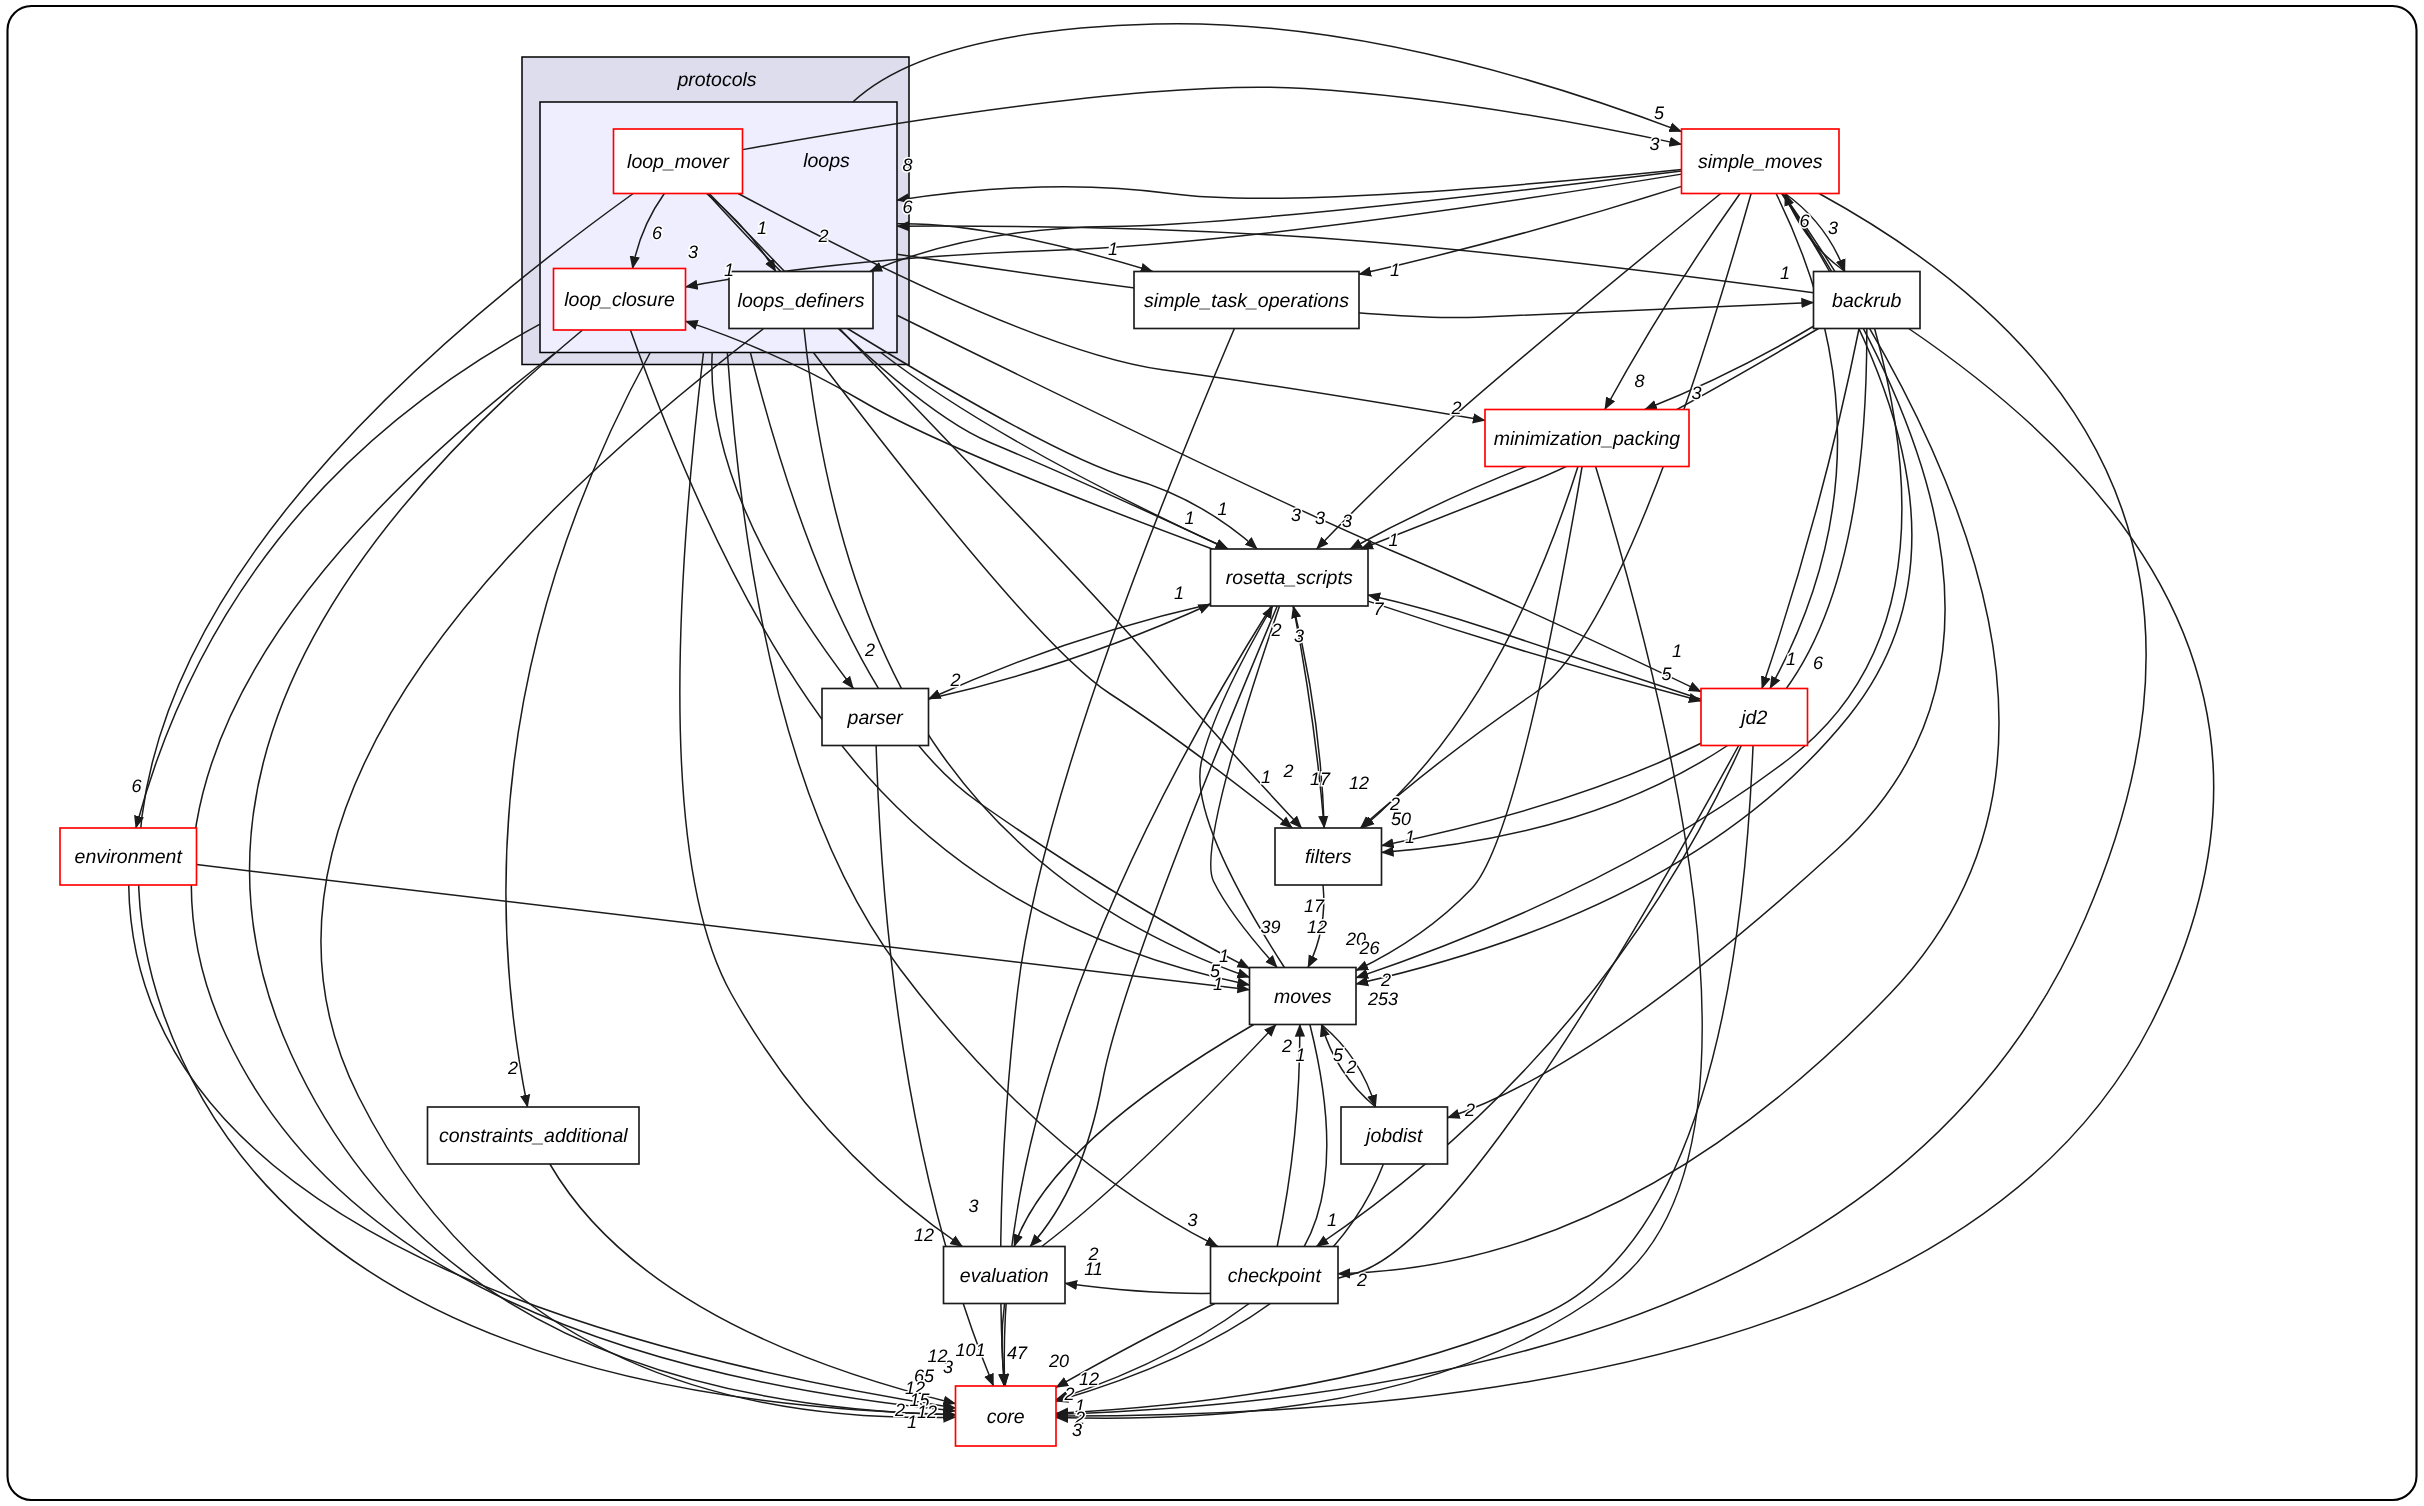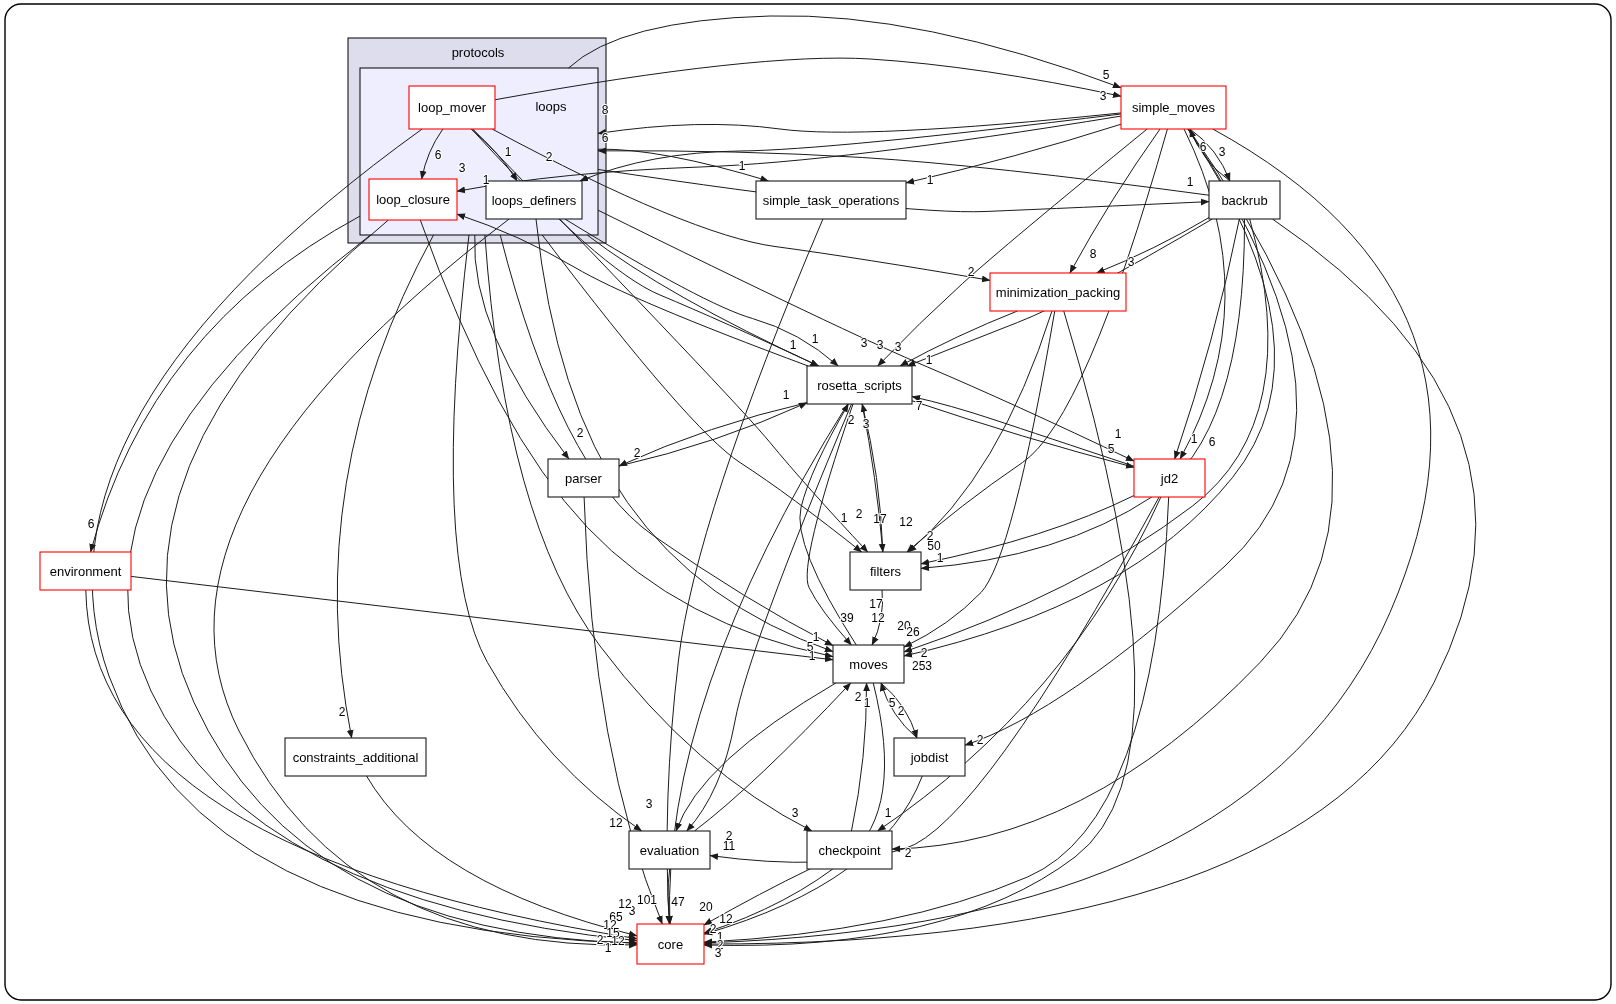--- a/index.html
+++ b/index.html
@@ -8,20 +8,21 @@
     background: #ffffff;
     width: 1616px;
     height: 1004px;
     overflow: hidden;
     font-family: "Liberation Sans", "DejaVu Sans", sans-serif;
   }
   #graph-wrap {
     position: relative;
     width: 1463px;
     height: 1004px;
+    font-style: italic;
   }
   svg { display: block; }
   .node-rect { fill: #ffffff; stroke-width: 1.1; }
   .node-label { font-size: 13px; fill: #000000; text-anchor: middle; }
   .cluster-label { font-size: 13px; fill: #000000; text-anchor: middle; }
   .edge-path { fill: none; stroke-width: 1; }
   .elabel {
     font-size: 12px;
     fill: #000000;
     text-anchor: middle;

